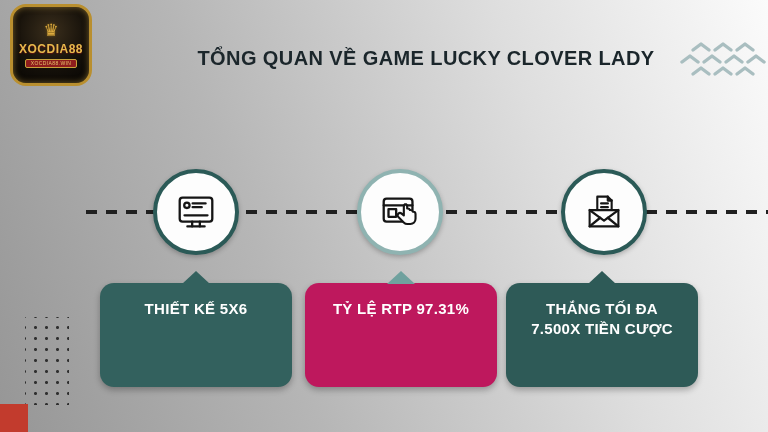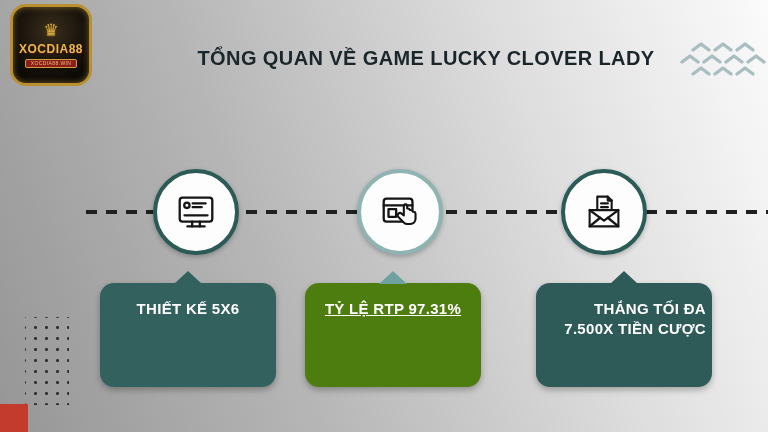--- a/index.html
+++ b/index.html
@@ -40,34 +40,34 @@
     box-shadow:0 2px 5px rgba(0,0,0,.25);
   }
   .node.dark{border:4px solid #2b5a57;}
   .node.light{border:4px solid #8fb3b1;}
   .n1{left:153px;} .n2{left:357px;} .n3{left:561px;}
   .node svg{width:46px;height:46px;}
   .ico{fill:none;stroke:#151515;stroke-width:2.4;stroke-linecap:round;stroke-linejoin:round;}
   .ico-fill{fill:#fdfdfd;stroke:#151515;stroke-width:2.2;stroke-linecap:round;stroke-linejoin:round;}
   
   .card{
-    position:absolute;top:283px;width:176px;height:104px;border-radius:14px;
-    box-sizing:border-box;padding:16px 6px 0;z-index:2;
+    position:absolute;top:283px;width:192px;height:104px;border-radius:14px;
+    box-sizing:border-box;padding:16px 16px 0;z-index:2;
     text-align:center;color:#ffffff;font-weight:bold;font-size:15px;letter-spacing:.3px;
     line-height:1.35;box-shadow:0 3px 6px rgba(0,0,0,.28);
   }
   .card::before{
     content:"";position:absolute;top:-12px;left:50%;margin-left:-14px;
     border-left:14px solid transparent;border-right:14px solid transparent;
     border-bottom:13px solid;
   }
   .card.dark{background:#33615e;} .card.dark::before{border-bottom-color:#33615e;}
-  .card.light{background:#4d7c0f;text-decoration:underline;} .card.light::before{border-bottom-color:#6fa19e;}
+  .card.light{background:#be185d;} .card.light::before{border-bottom-color:#6fa19e;}
   .card.darker{background:#2e5a57;} .card.darker::before{border-bottom-color:#2e5a57;}
-  .c1{left:100px;} .c2{left:305px;} .c3{left:536px;text-align:right;}
+  .c1{left:100px;} .c2{left:305px;} .c3{left:506px;}
   
   .dots{
     position:absolute;left:25px;top:317px;width:44px;height:88px;
     background-image:radial-gradient(circle,#2f2f2f 1.3px,transparent 1.6px);
     background-size:11px 11px;background-position:5px 5px;
   }
   .red-square{position:absolute;left:0;bottom:0;width:28px;height:28px;background:#c23b2d;}
 </style>
 </head>
 <body>

